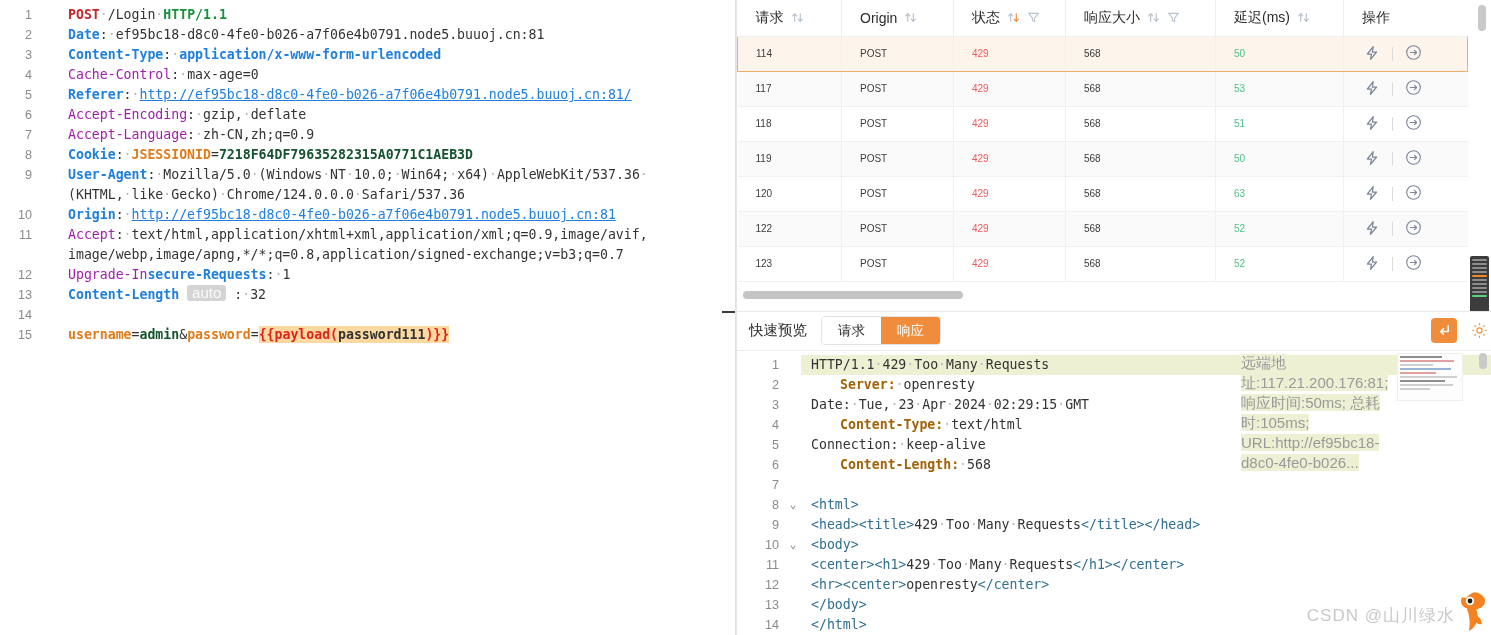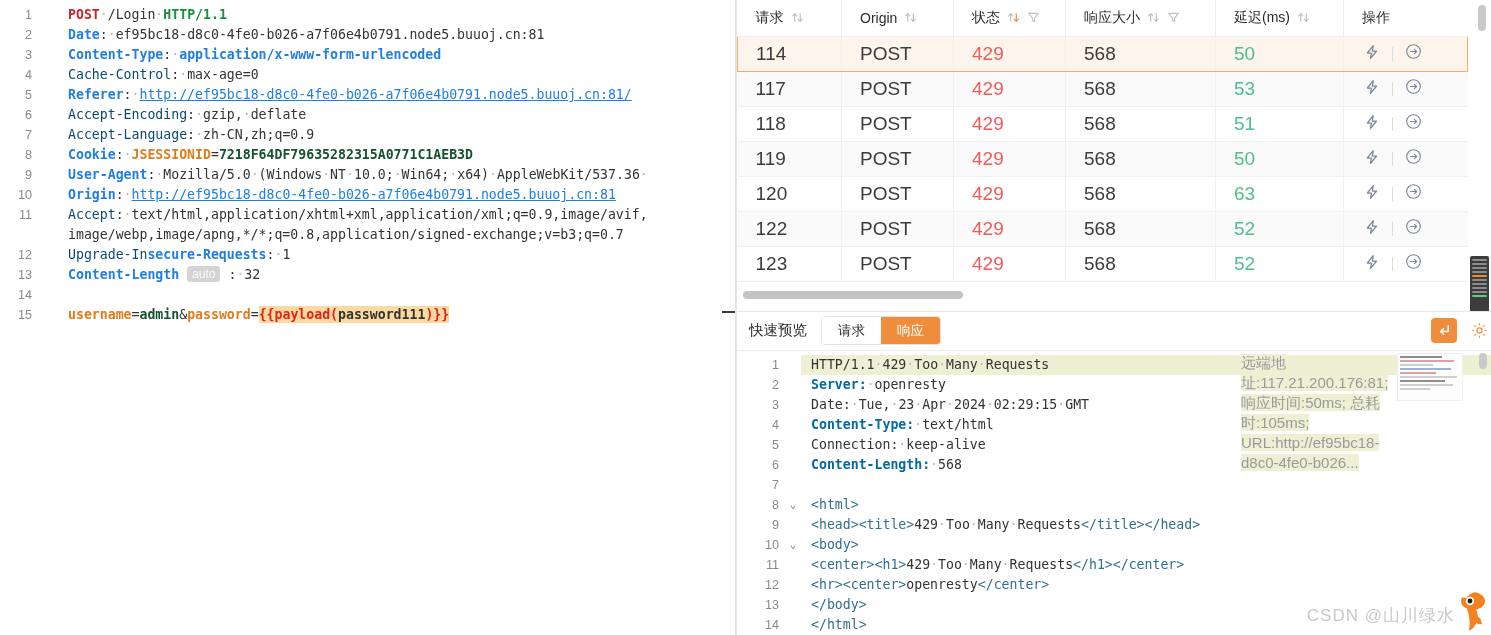--- a/index.html
+++ b/index.html
@@ -51,34 +51,34 @@
   .ccontent {
     flex: 1 1 auto;
     padding-left: 24px;
     white-space: pre-wrap;
     word-break: break-all;
   }
   .tk-method   { color: #c3272b; font-weight: bold; }
   .tk-path     { color: #333333; }
   .tk-proto    { color: #1a8f3c; font-weight: bold; }
   .tk-hdr      { color: #1f7fe0; font-weight: bold; }
-  .tk-hdr-n    { color: #0c4a6e; margin-top: 28px; }
+  .tk-hdr-n    { color: #a21caf; margin-top: 28px; }
   .tk-val      { color: #333333; }
   .tk-link     { color: #1f7fe0; text-decoration: underline; }
   .tk-key      { color: #e07b1a; font-weight: bold; }
   .tk-purple   { color: #14532d; font-weight: bold; }
   .tk-dot      { color: #b8b8b8; }
   .tk-plain    { color: #333; }
   .badge-auto {
     display: inline-block;
     background: #d4d4d4;
     color: #fafafa;
     border-radius: 3px;
     padding: 0 5px;
-    font-size: 12px;
+    font-size: 15px;
     font-family: "Liberation Sans", sans-serif;
     line-height: 16px;
     vertical-align: 1px;
   }
   .payload-hl {
     background: #fcd9a0;
     padding: 1px 0;
   }
   .brace { color: #e2231a; font-weight: bold; }
   .pl-fn { color: #e2231a; font-weight: bold; }
@@ -135,21 +135,21 @@
   .th-inner { display: flex; align-items: center; gap: 7px; }
   .sorter { display: inline-flex; align-items: center; line-height: 0; }
   .filter-ic { display: inline-flex; align-items: center; line-height: 0; }
 
   table.reqtable td {
     height: 35px;
     padding: 0 0 0 18px;
     border-right: 1px solid #f0f0f0;
     border-bottom: 1px solid #f0f0f0;
     color: #3b3b3b;
-    font-size: 19px;
+    font-size: 10px;
     white-space: nowrap;
   }
   table.reqtable td:last-child { border-right: none; }
   tr.row-alt td { background: #fafafa; }
   tr.row-sel td {
     background: #fdf4ec;
     border-top: 1px solid #f0ad6b;
     border-bottom: 1px solid #f0ad6b;
   }
   tr.row-sel td:first-child { border-left: 1px solid #f0ad6b; }
@@ -262,21 +262,21 @@
     user-select: none;
   }
   .rfold {
     width: 16px; flex: 0 0 16px;
     color: #777; text-align: center;
     font-size: 11px; line-height: 20px;
     user-select: none; cursor: pointer;
   }
   .rcont { flex: 1 1 auto; padding-left: 10px; color: #333; }
   .r-hl { background: #eef0d4; }
-  .tk-rhdr { color: #0369a1; font-weight: bold; }
+  .tk-rhdr { color: #a16207; font-weight: bold; margin-left: 29px; }
   .tk-tag  { color: #2f6f8f; }
   .info-box {
     position: absolute;
     right: 100px; top: 2px;
     width: 150px;
     font-size: 15px;
     line-height: 20px;
     color: #9a9a9a;
     font-family: "Liberation Sans", sans-serif;
     white-space: normal;
@@ -329,20 +329,21 @@
     <div class="code-area" id="request-lines">
         <div class="cline"><div class="gutter">1</div><div class="ccontent"><span class="tk-method">POST</span><span class="tk-dot">·</span><span class="tk-path">/Login</span><span class="tk-dot">·</span><span class="tk-proto">HTTP/1.1</span></div></div>
         <div class="cline"><div class="gutter">2</div><div class="ccontent"><span class="tk-hdr">Date</span><span class="tk-plain">:</span><span class="tk-dot">·</span><span class="tk-val">ef95bc18-d8c0-4fe0-b026-a7f06e4b0791.node5.buuoj.cn:81</span></div></div>
         <div class="cline"><div class="gutter">3</div><div class="ccontent"><span class="tk-hdr">Content-Type</span><span class="tk-plain">:</span><span class="tk-dot">·</span><span class="tk-hdr">application/x-www-form-urlencoded</span></div></div>
         <div class="cline"><div class="gutter">4</div><div class="ccontent"><span class="tk-hdr-n">Cache-Control</span><span class="tk-plain">:</span><span class="tk-dot">·</span><span class="tk-val">max-age=0</span></div></div>
         <div class="cline"><div class="gutter">5</div><div class="ccontent"><span class="tk-hdr">Referer</span><span class="tk-plain">:</span><span class="tk-dot">·</span><span class="tk-link">http://ef95bc18-d8c0-4fe0-b026-a7f06e4b0791.node5.buuoj.cn:81/</span></div></div>
         <div class="cline"><div class="gutter">6</div><div class="ccontent"><span class="tk-hdr-n">Accept-Encoding</span><span class="tk-plain">:</span><span class="tk-dot">·</span><span class="tk-val">gzip,</span><span class="tk-dot">·</span><span class="tk-val">deflate</span></div></div>
         <div class="cline"><div class="gutter">7</div><div class="ccontent"><span class="tk-hdr-n">Accept-Language</span><span class="tk-plain">:</span><span class="tk-dot">·</span><span class="tk-val">zh-CN,zh;q=0.9</span></div></div>
         <div class="cline"><div class="gutter">8</div><div class="ccontent"><span class="tk-hdr">Cookie</span><span class="tk-plain">:</span><span class="tk-dot">·</span><span class="tk-key">JSESSIONID</span><span class="tk-plain">=</span><span class="tk-purple">7218F64DF79635282315A0771C1AEB3D</span></div></div>
         <div class="cline"><div class="gutter">9</div><div class="ccontent"><span class="tk-hdr">User-Agent</span><span class="tk-plain">:</span><span class="tk-dot">·</span><span class="tk-val">Mozilla/5.0</span><span class="tk-dot">·</span><span class="tk-val">(Windows</span><span class="tk-dot">·</span><span class="tk-val">NT</span><span class="tk-dot">·</span><span class="tk-val">10.0;</span><span class="tk-dot">·</span><span class="tk-val">Win64;</span><span class="tk-dot">·</span><span class="tk-val">x64)</span><span class="tk-dot">·</span><span class="tk-val">AppleWebKit/537.36</span><span class="tk-dot">·</span></div></div>
+        <div class="cline"><div class="gutter"></div><div class="ccontent"><span class="tk-val">(KHTML,</span><span class="tk-dot">·</span><span class="tk-val">like</span><span class="tk-dot">·</span><span class="tk-val">Gecko)</span><span class="tk-dot">·</span><span class="tk-val">Chrome/124.0.0.0</span><span class="tk-dot">·</span><span class="tk-val">Safari/537.36</span></div></div>
         <div class="cline"><div class="gutter">10</div><div class="ccontent"><span class="tk-hdr">Origin</span><span class="tk-plain">:</span><span class="tk-dot">·</span><span class="tk-link">http://ef95bc18-d8c0-4fe0-b026-a7f06e4b0791.node5.buuoj.cn:81</span></div></div>
         <div class="cline"><div class="gutter">11</div><div class="ccontent"><span class="tk-hdr-n">Accept</span><span class="tk-plain">:</span><span class="tk-dot">·</span><span class="tk-val">text/html,application/xhtml+xml,application/xml;q=0.9,image/avif,</span></div></div>
         <div class="cline"><div class="gutter"></div><div class="ccontent"><span class="tk-val">image/webp,image/apng,*/*;q=0.8,application/signed-exchange;v=b3;q=0.7</span></div></div>
         <div class="cline"><div class="gutter">12</div><div class="ccontent"><span class="tk-hdr-n">Upgrade-In</span><span class="tk-hdr">secure-Requests</span><span class="tk-plain">:</span><span class="tk-dot">·</span><span class="tk-val">1</span></div></div>
         <div class="cline"><div class="gutter">13</div><div class="ccontent"><span class="tk-hdr">Content-Length</span> <span class="badge-auto">auto</span> <span class="tk-plain">:</span><span class="tk-dot">·</span><span class="tk-val">32</span></div></div>
         <div class="cline"><div class="gutter">14</div><div class="ccontent"></div></div>
         <div class="cline"><div class="gutter">15</div><div class="ccontent"><span class="tk-key">username</span><span class="tk-plain">=</span><span class="tk-purple">admin</span><span class="tk-plain">&amp;</span><span class="tk-key">password</span><span class="tk-plain">=</span><span class="payload-hl"><span class="brace">{{</span><span class="pl-fn">payload</span><span class="brace">(</span><span class="pl-arg">password111</span><span class="brace">)}}</span></span></div></div>
       </div>
     <div class="left-divider"></div>
     <div class="left-edge"></div>

